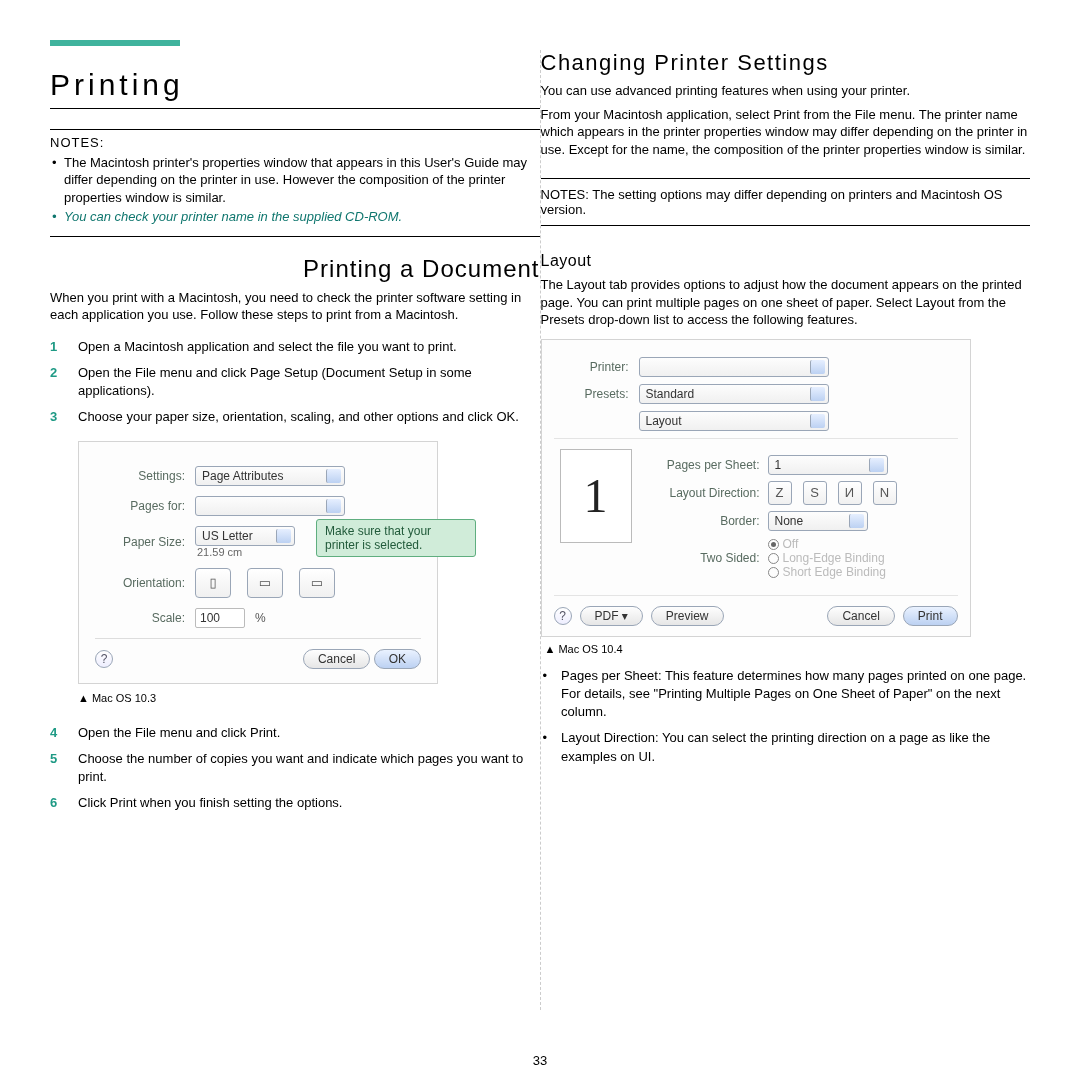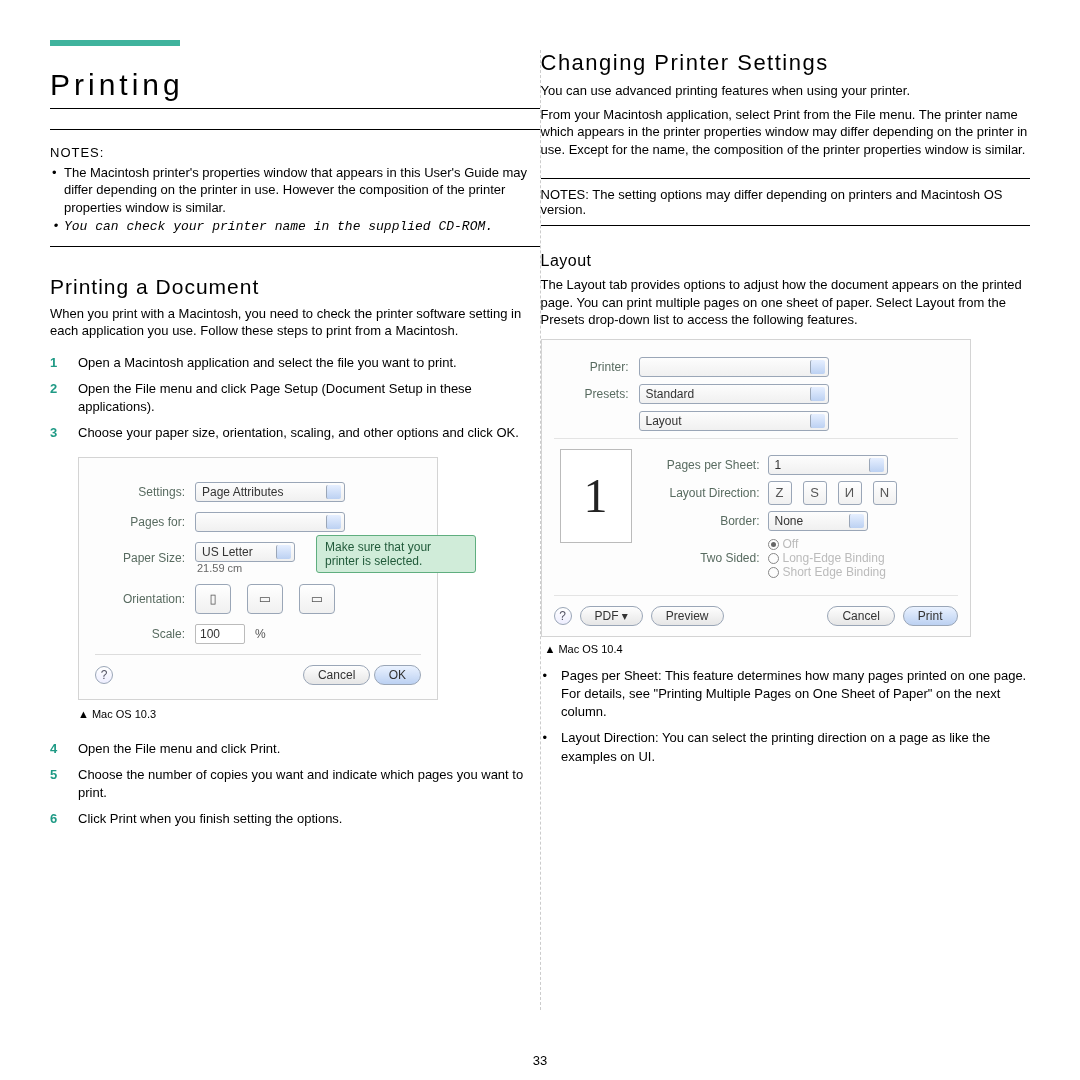--- a/index.html
+++ b/index.html
@@ -39,36 +39,37 @@
     font-weight: normal;
     letter-spacing: 4px;
     margin-top: 22px;
     padding-bottom: 6px;
     border-bottom: 1px solid #000;
   }
   .notes-block {
     margin-top: 20px;
     border-top: 1px solid #000;
     border-bottom: 1px solid #000;
-    padding: 14px 0 10px 0;
+    padding: 4px 0 10px 0;
     font-size: 13px;
     line-height: 1.35;
   }
   .notes-label {
     font-size: 13px;
     letter-spacing: 1px;
   }
   .bullet-line { padding-left: 14px; position: relative; margin-top: 2px; }
   .bullet-line::before { content: "•"; position: absolute; left: 2px; }
-  .italic { font-style: italic; color: #000000; font-family: Liberation Mono, monospace; }
+  .italic { font-style: italic; color: #0f766e; }
   h2.section {
-    font-size: 21px;
+    font-size: 24px;
     font-weight: normal;
-    margin-top: 28px;
+    margin-top: 18px;
     letter-spacing: 1px;
+    text-align: right;
   }
   p.body {
     font-size: 13px;
     line-height: 1.35;
     margin-top: 6px;
   }
   ol.steps {
     list-style: none;
     margin-top: 14px;
     font-size: 13px;
@@ -320,21 +321,21 @@
     <h2 class="section">Printing a Document</h2>
     <p class="body">When you print with a Macintosh, you need to check the printer software setting in each application you use. Follow these steps to print from a Macintosh.</p>
 
     <ol class="steps">
       <li>
           <span class="num">1</span>
           <span class="txt">Open a Macintosh application and select the file you want to print.</span>
         </li>
       <li>
           <span class="num">2</span>
-          <span class="txt">Open the File menu and click Page Setup (Document Setup in these applications).</span>
+          <span class="txt">Open the File menu and click Page Setup (Document Setup in some applications).</span>
         </li>
       <li>
           <span class="num">3</span>
           <span class="txt">Choose your paper size, orientation, scaling, and other options and click OK.</span>
         </li>
     </ol>
 
     <div class="pos-wrap">
     <div class="panel">
       <div class="row">

